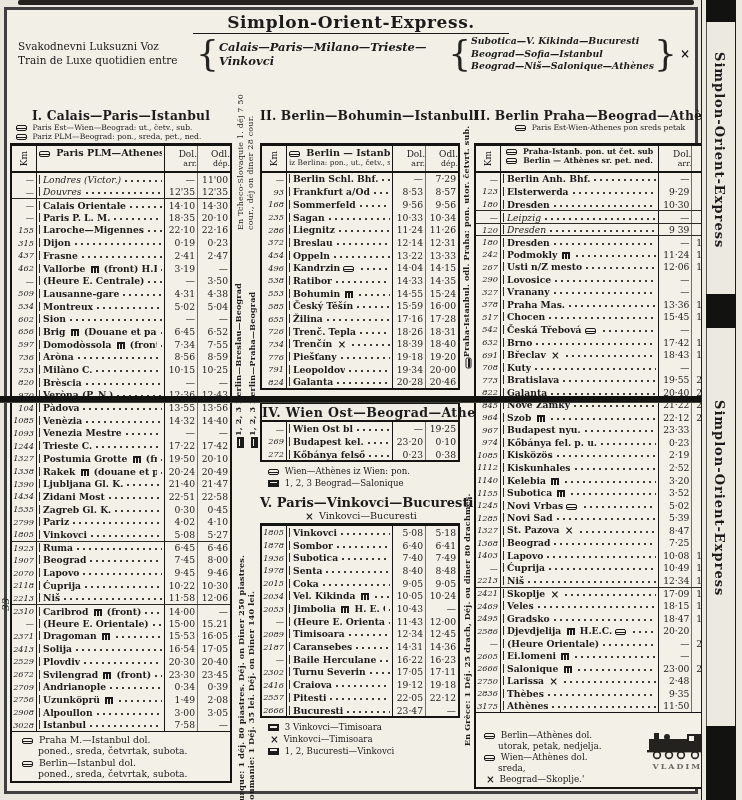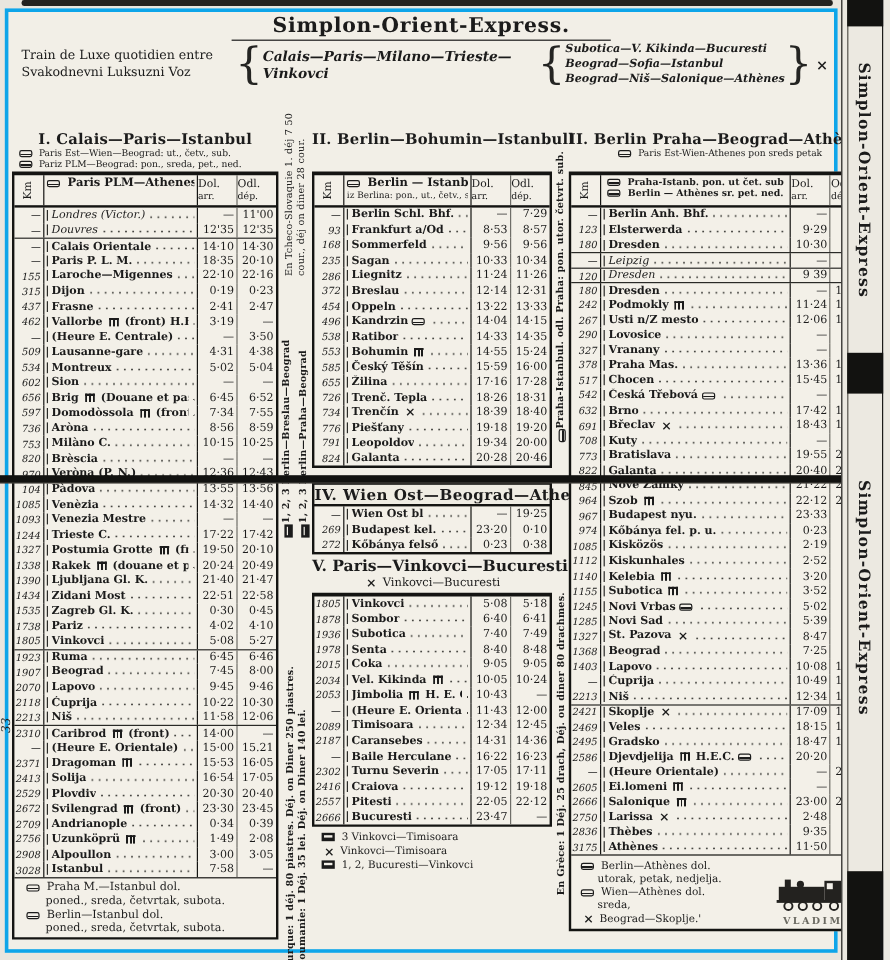--- a/index.html
+++ b/index.html
@@ -1,21 +1,21 @@
 <!DOCTYPE html>
 <html><head>
 <meta charset="utf-8">
 <style>
   * { box-sizing: border-box; margin: 0; padding: 0; }
   html,body { width:742px; height:800px; }
   body { background:#d8d5cc; font-family:"DejaVu Serif", serif; color:#1b1b1b; }
   .page { position:relative; width:742px; height:800px; background:#e9e6de; overflow:hidden; }
 
   .topsmear { position:absolute; left:18px; top:0; width:676px; height:5px; background:#23221f; border-radius:2px; }
-  .frame { position:absolute; left:4px; top:7px; width:694px; height:787px; border:3px solid #0ea5e9; background:#f2efe7; padding:2px 3px; }
+  .frame { position:absolute; left:4px; top:7px; width:694px; height:787px; border:3px solid #404040; background:#f2efe7; padding:2px 3px; }
 
   
   .hd-titlewrap { text-align:center; }
   .hd-title { display:inline-block; font-size:17px; font-weight:700; letter-spacing:.6px; border-bottom:1.6px solid #1b1b1b; padding:0 34px 1px; }
   .hd-row { display:flex; align-items:center; margin-top:1px; }
   .hd-left { width:186px; font-size:10.5px; line-height:1.3; padding-left:8px; }
   .hd-center { flex:1; display:flex; align-items:center; justify-content:center; font-style:italic; font-weight:700; font-size:11.5px; }
   .hd-right { display:flex; align-items:center; font-style:italic; font-weight:700; font-size:9.3px; line-height:1.35; padding-right:2px; white-space:nowrap; }
   .brace { font-size:36px; font-weight:400; font-style:normal; line-height:.85; color:#242422; }
   .dine-big { font-style:normal; font-weight:700; font-size:12px; margin-left:3px; }
@@ -33,21 +33,21 @@
   .sec2 .t { margin-top:14px; }
   .sec3 .sub { text-align:center; padding-left:0; }
 
   .tbl { border:2px solid #141412; border-top-width:3px; background:#f3f0e8; }
   .thead { display:flex; align-items:stretch; border-bottom:2.2px solid #141412; min-height:27px; }
   .kmwrap { width:25px; border-right:1.4px solid #141412; display:flex; align-items:center; justify-content:center; }
   .kmwrap .km-v { writing-mode:vertical-rl; transform:rotate(180deg); font-size:9px; }
   .st-h { flex:1; text-align:center; padding:1px 2px; min-width:0; }
   .st-h .r1 { font-size:9.6px; font-weight:700; white-space:nowrap; overflow:hidden; }
   .st-h .r2 { font-size:7.4px; white-space:nowrap; overflow:hidden; }
-  .tm-h { width:33px; text-align:left; font-size:9px; border-left:1.4px solid #141412; display:flex; flex-direction:column; justify-content:center; }
+  .tm-h { width:33px; text-align:right; font-size:9px; border-left:1.4px solid #141412; display:flex; flex-direction:column; justify-content:center; }
   .tm-h.dep2 { border-left:1px solid #6f6e68; }
   .tm-h .b { font-size:9px; }
   .tm-h .s { font-size:7.8px; }
 
   .rows .row { display:flex; align-items:center; height:12.7px; font-size:9.2px; }
   .col3 .rows .row { height:12.55px; }
   .rows .row.rl { border-top:1.2px solid #2a2a27; }
   .km { width:25px; font-style:italic; font-size:8.2px; padding-right:2px; border-right:1.4px solid #141412; align-self:stretch; display:flex; align-items:center; justify-content:flex-end; }
   .st { flex:1; display:flex; align-items:center; min-width:0; padding-left:2px; }
   .tick { width:1px; height:9px; background:#2a2a27; margin-right:3px; flex:none; }
@@ -64,21 +64,21 @@
 
   .notes { padding:4px 0 2px 8px; font-size:8.6px; line-height:1.35; }
   .notes .ln { white-space:nowrap; }
 
   .sec4band { margin-top:12px; border:2px solid #141412; border-bottom:none; background:#efece3; text-align:center; font-weight:700; font-size:12.6px; padding:1px 0 0; letter-spacing:.4px; white-space:nowrap; }
   .sec5 { text-align:center; margin:3px 0 2px; }
   .sec5 .t { font-size:13px; font-weight:700; white-space:nowrap; }
   .sec5 .sub { font-size:9.6px; }
 
   
-  .rfoot { display:flex; align-items:flex-end; border-top:1.8px solid #141412; padding:4px 1px 2px 8px; font-size:8.8px; line-height:1.25; }
+  .rfoot { display:flex; align-items:flex-start; border-top:1.8px solid #141412; padding:17px 1px 2px 8px; font-size:8.8px; line-height:1.25; }
   .rfoot .txt { flex:1; }
   .rfoot .ln { white-space:nowrap; }
   .rfoot .ln.cont { padding-left:14px; }
   .loco { width:78px; flex:none; text-align:center; }
   .loco-cap { font-size:8px; font-weight:700; letter-spacing:2px; color:#6b6a62; margin-top:-2px; }
 
   
   .vtext { writing-mode:vertical-rl; transform:rotate(180deg); white-space:nowrap; font-size:8px; line-height:1.25; letter-spacing:.2px; }
   .vt-bold { font-weight:700; }
   .gap .sp { flex:none; }
@@ -112,22 +112,22 @@
 <div class="page">
   <div class="topsmear"></div>
 
   <div class="frame">
 
     <div class="hd-titlewrap">
       <span class="hd-title">Simplon-Orient-Express.</span>
     </div>
     <div class="hd-row">
       <div class="hd-left">
+        <div>Svakodnevni Luksuzni Voz</div>
         <div>Train de Luxe quotidien entre</div>
-        <div>Svakodnevni Luksuzni Voz</div>
       </div>
       <div class="hd-center">
         <span class="brace">{</span>
         <span>Calais—Paris—Milano—Trieste—Vinkovci</span>
       </div>
       <div class="hd-right">
         <span class="brace">{</span>
         <div>
           <div>Subotica—V. Kikinda—Bucuresti</div>
           <div>Beograd—Sofia—Istanbul</div>
@@ -428,21 +428,21 @@
                 <span class="km">1535</span>
                 <span class="st">
                   <span class="tick"></span>
                   <span class="nm">Zagreb Gl. K.</span>
                   <span class="leader"></span>
                 </span>
                 <span class="tm arr">0·30</span>
                 <span class="tm dep">0·45</span>
               </div>
               <div class="row">
-                <span class="km">1738</span>
+                <span class="km">2799</span>
                 <span class="st">
                   <span class="tick"></span>
                   <span class="nm">Pariz</span>
                   <span class="leader"></span>
                 </span>
                 <span class="tm arr">4·02</span>
                 <span class="tm dep">4·10</span>
               </div>
               <div class="row">
                 <span class="km">1805</span>
@@ -852,20 +852,24 @@
                 <span class="st">
                   <span class="tick"></span>
                   <span class="nm">Kőbánya felső</span>
                   <span class="leader"></span>
                 </span>
                 <span class="tm arr">0·23</span>
                 <span class="tm dep">0·38</span>
               </div>
             </div>
         </div>
+        <div class="notes" id="t4notes">
+            <div class="ln"><span class="ic ic-sleeper"></span> Wien—Athènes iz Wien: pon.</div>
+            <div class="ln"><span class="ic ic-coach"></span> 1, 2, 3 Beograd—Salonique</div>
+          </div>
 
         <div class="sec5">
           <div class="t">V. Paris—Vinkovci—Bucuresti</div>
           <div class="sub"><span class="ic ic-rest">×</span> Vinkovci—Bucuresti</div>
         </div>
         <div class="tbl">
           <div class="rows" id="t5">
               <div class="row">
                 <span class="km">1805</span>
                 <span class="st">

